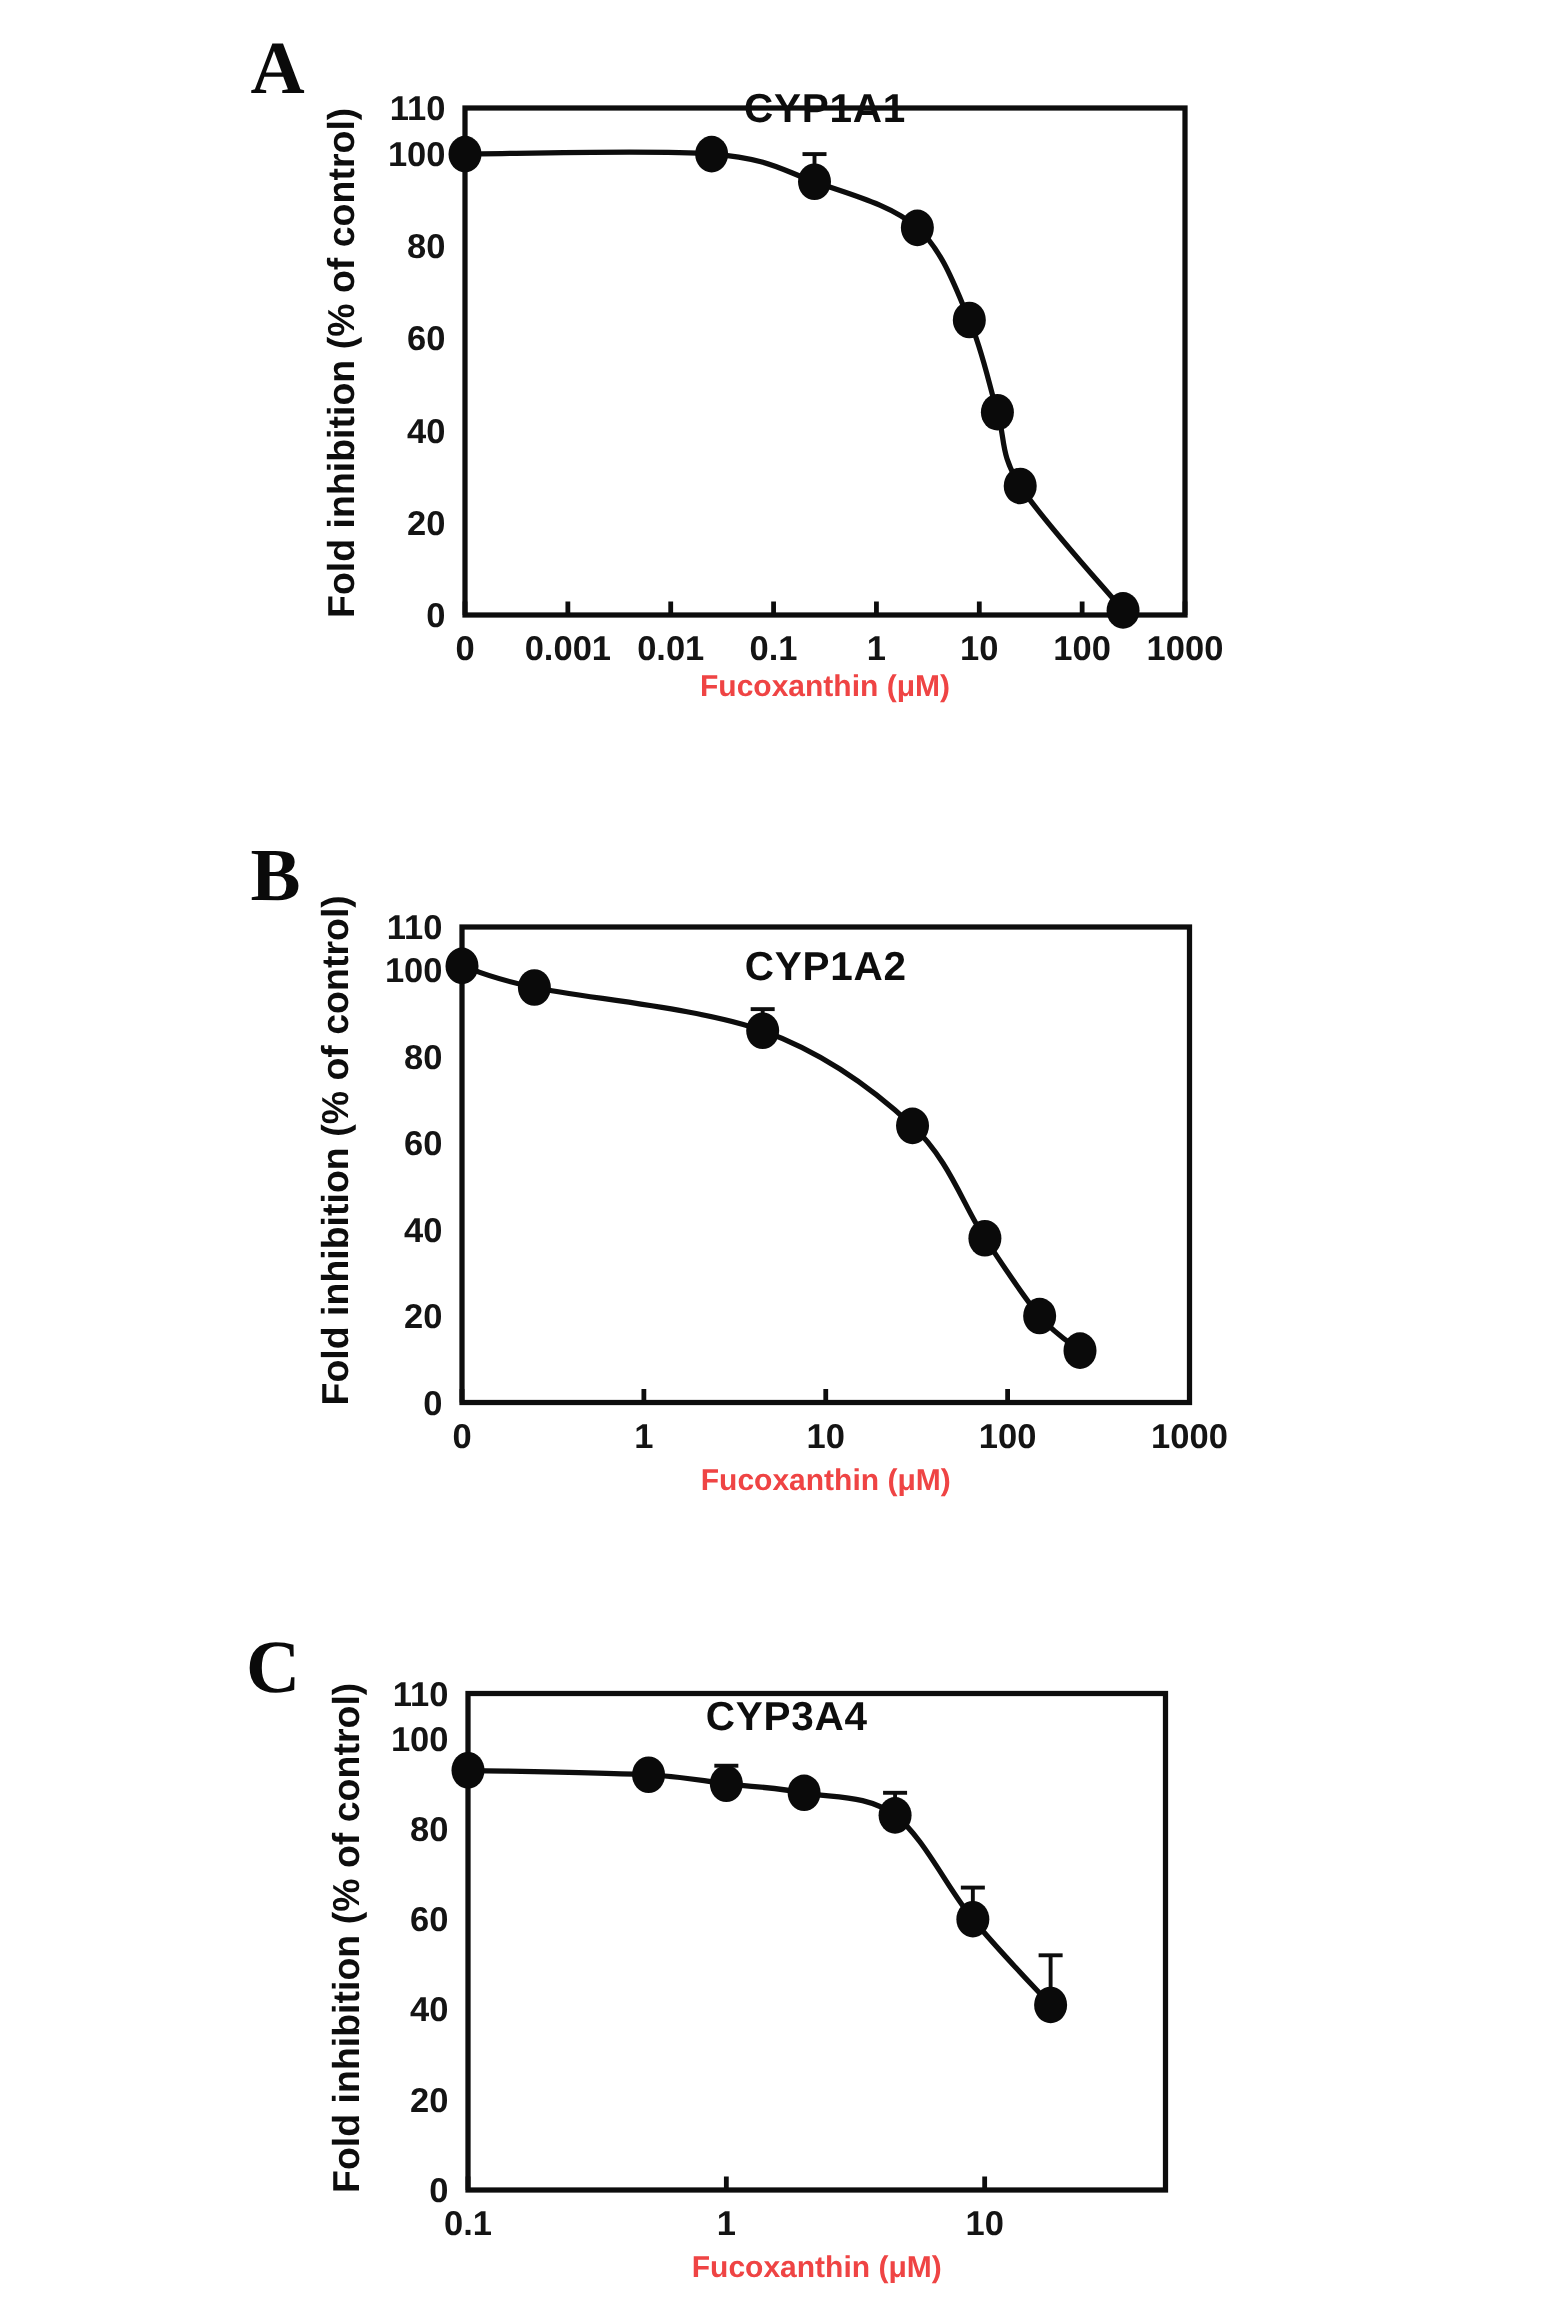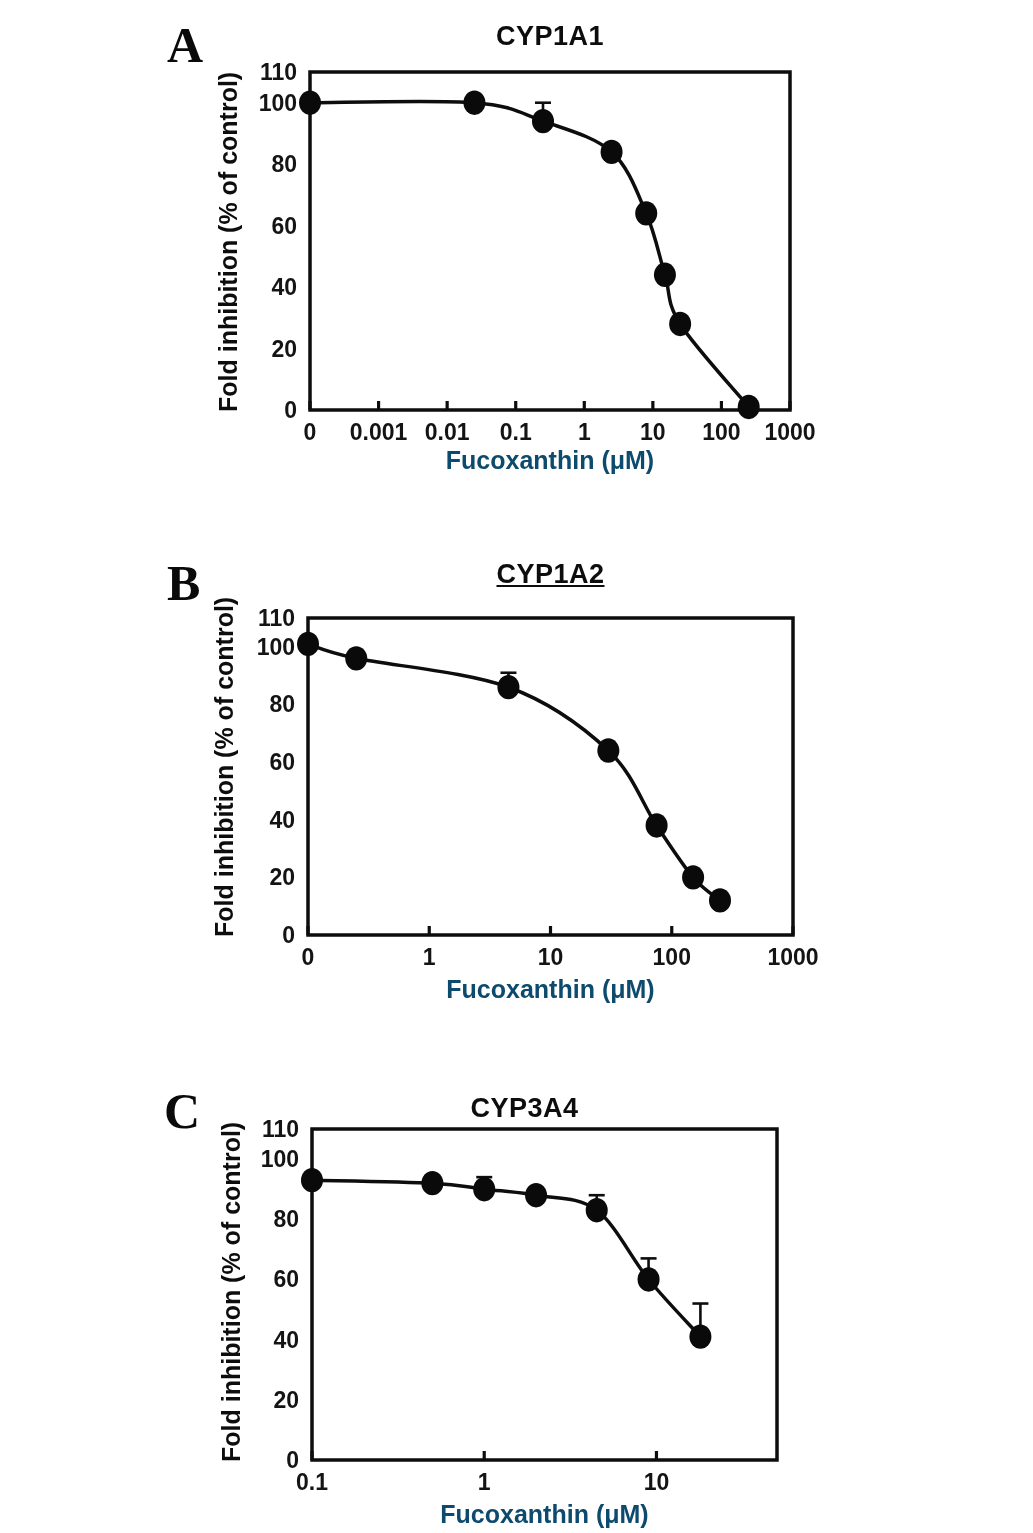--- a/index.html
+++ b/index.html
@@ -16,27 +16,28 @@
     font-family:"Liberation Serif", serif;
     font-weight:700; font-size:50px; line-height:1; color:#0a0a0a;
   }
   #letter-a { left:167px; top:20px; }
   #letter-b { left:167px; top:558px; }
   #letter-c { left:164px; top:1086px; }
   .chart-title {
     position:absolute; text-align:center;
     font-weight:700; font-size:27px; line-height:1.1; color:#0d0d0d;
     letter-spacing:0.5px;
+    margin-top:36px;
   }
   #title-a { left:310px; width:480px; top:22px; }
-  #title-b { left:308px; width:485px; top:560px;text-decoration:underline; }
+  #title-b { left:308px; width:485px; top:594px; }
   #title-c { left:292px; width:465px; top:1094px; }
   .axis-title-x {
     position:absolute; text-align:center;
-    font-weight:700; font-size:25px; line-height:1.1; color:#0c4a6e;
+    font-weight:700; font-size:20px; line-height:1.1; color:#ef4444;
   }
   #xt-a { left:310px; width:480px; top:447px; }
   #xt-b { left:308px; width:485px; top:976px; }
   #xt-c { left:312px; width:465px; top:1501px; }
   .axis-title-y {
     position:absolute; text-align:center;
     font-weight:700; font-size:25px; line-height:1.15; color:#0d0d0d;
     transform:rotate(-90deg); transform-origin:left top;
     white-space:nowrap;
   }

